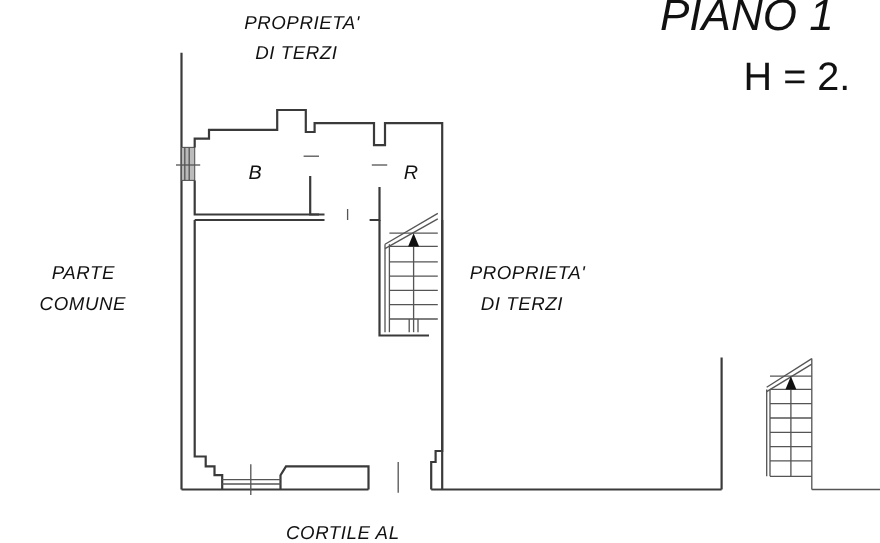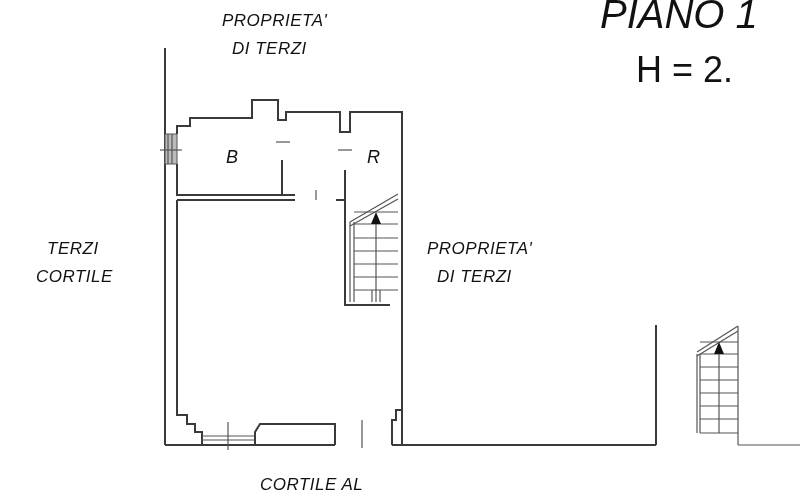--- a/index.html
+++ b/index.html
@@ -98,27 +98,27 @@
     <line class="thin" x1="700" y1="393" x2="738" y2="393"></line>
     <line class="thin" x1="700" y1="406" x2="738" y2="406"></line>
     <line class="thin" x1="700" y1="419" x2="738" y2="419"></line>
     <line class="thin" x1="700" y1="433" x2="738" y2="433"></line>
     <line class="thin" x1="719" y1="350" x2="719" y2="433"></line>
     <polygon points="714,354 719,342 724,354" fill="#111"></polygon>
   </g>
 </svg>
 
 <div class="label lbl-title" style="left:600px; top:-6px;">PIANO 1</div>
-<div class="label lbl-height" style="left:636px; top:52px;">H = 2.</div>
+<div class="label lbl-height" style="left:676px; top:52px;">H = 2.</div>
 
 <div class="label lbl-small" style="left:222px; top:12px;">PROPRIETA'</div>
 <div class="label lbl-small" style="left:232px; top:40px;">DI TERZI</div>
 
-<div class="label lbl-small" style="left:47px; top:240px;">TERZI</div>
-<div class="label lbl-small" style="left:36px; top:268px;">CORTILE</div>
+<div class="label lbl-small" style="left:47px; top:240px;">PARTE</div>
+<div class="label lbl-small" style="left:36px; top:268px;">COMUNE</div>
 
 <div class="label lbl-small" style="left:427px; top:240px;">PROPRIETA'</div>
 <div class="label lbl-small" style="left:437px; top:268px;">DI TERZI</div>
 
 <div class="label lbl-room" style="left:226px; top:148px;">B</div>
 <div class="label lbl-room" style="left:367px; top:148px;">R</div>
 
 <div class="label lbl-small" style="left:218px; top:476px;margin-left:42px;">CORTILE AL</div>
 
 </body></html>

